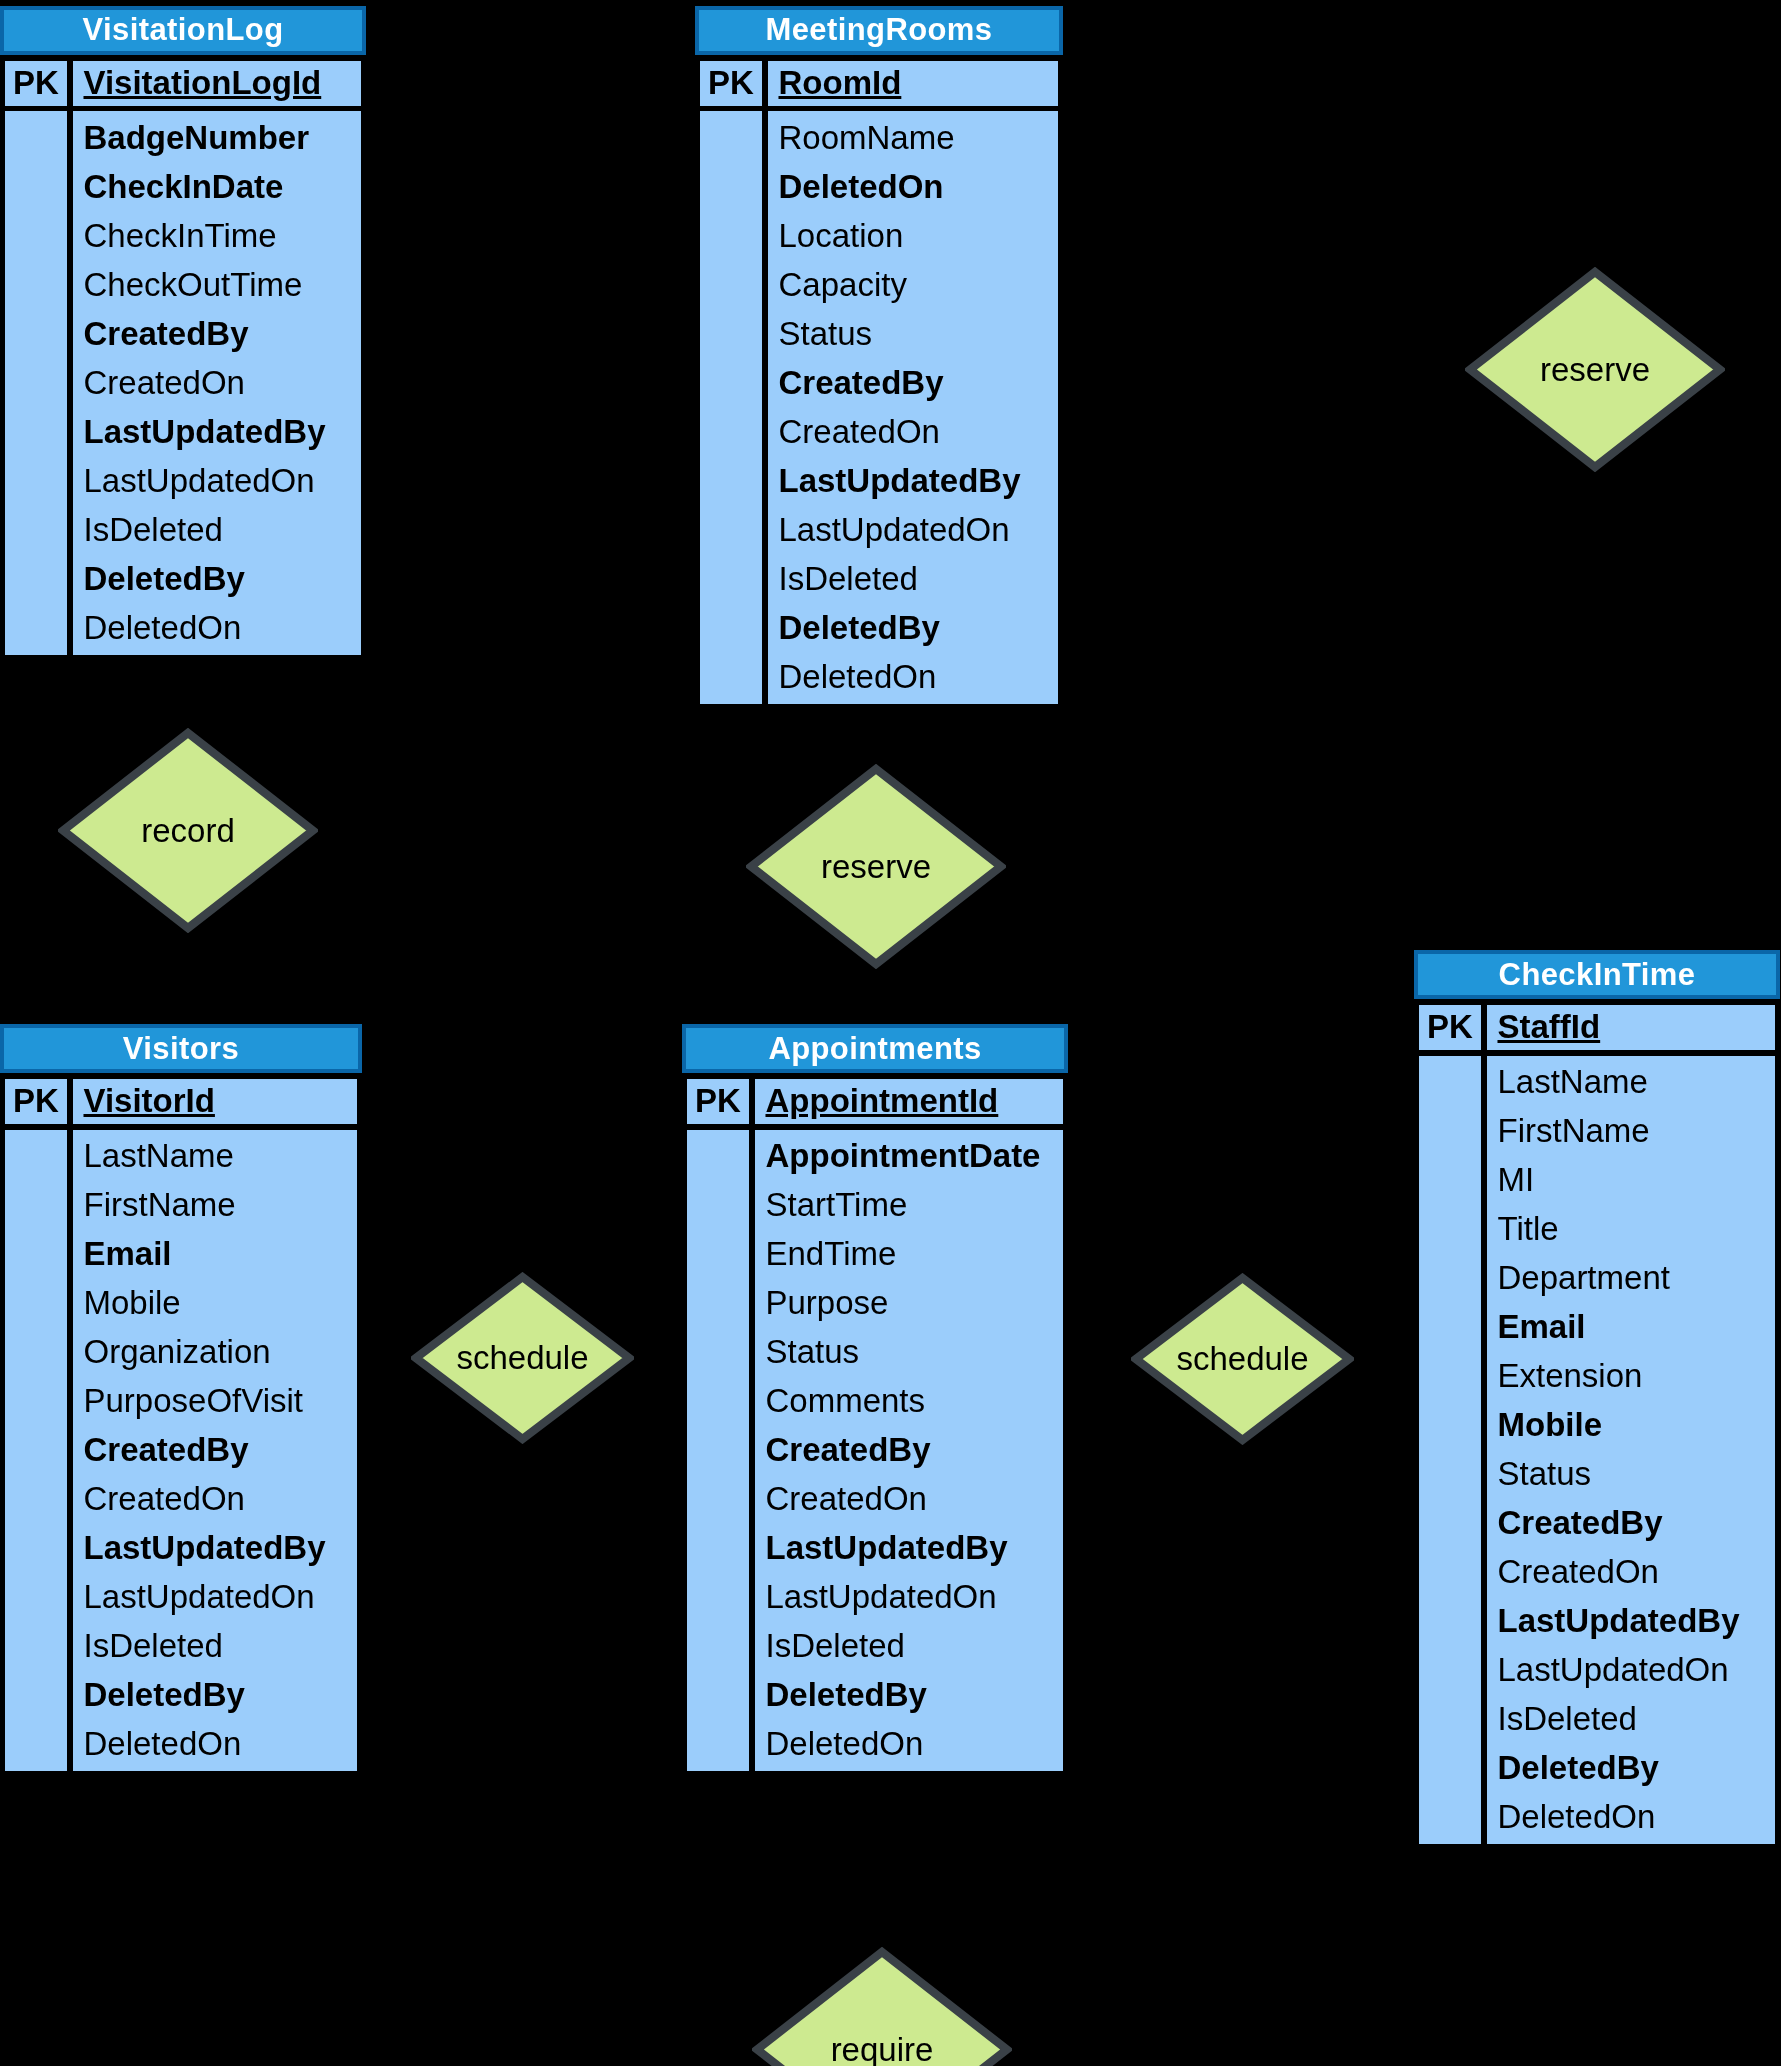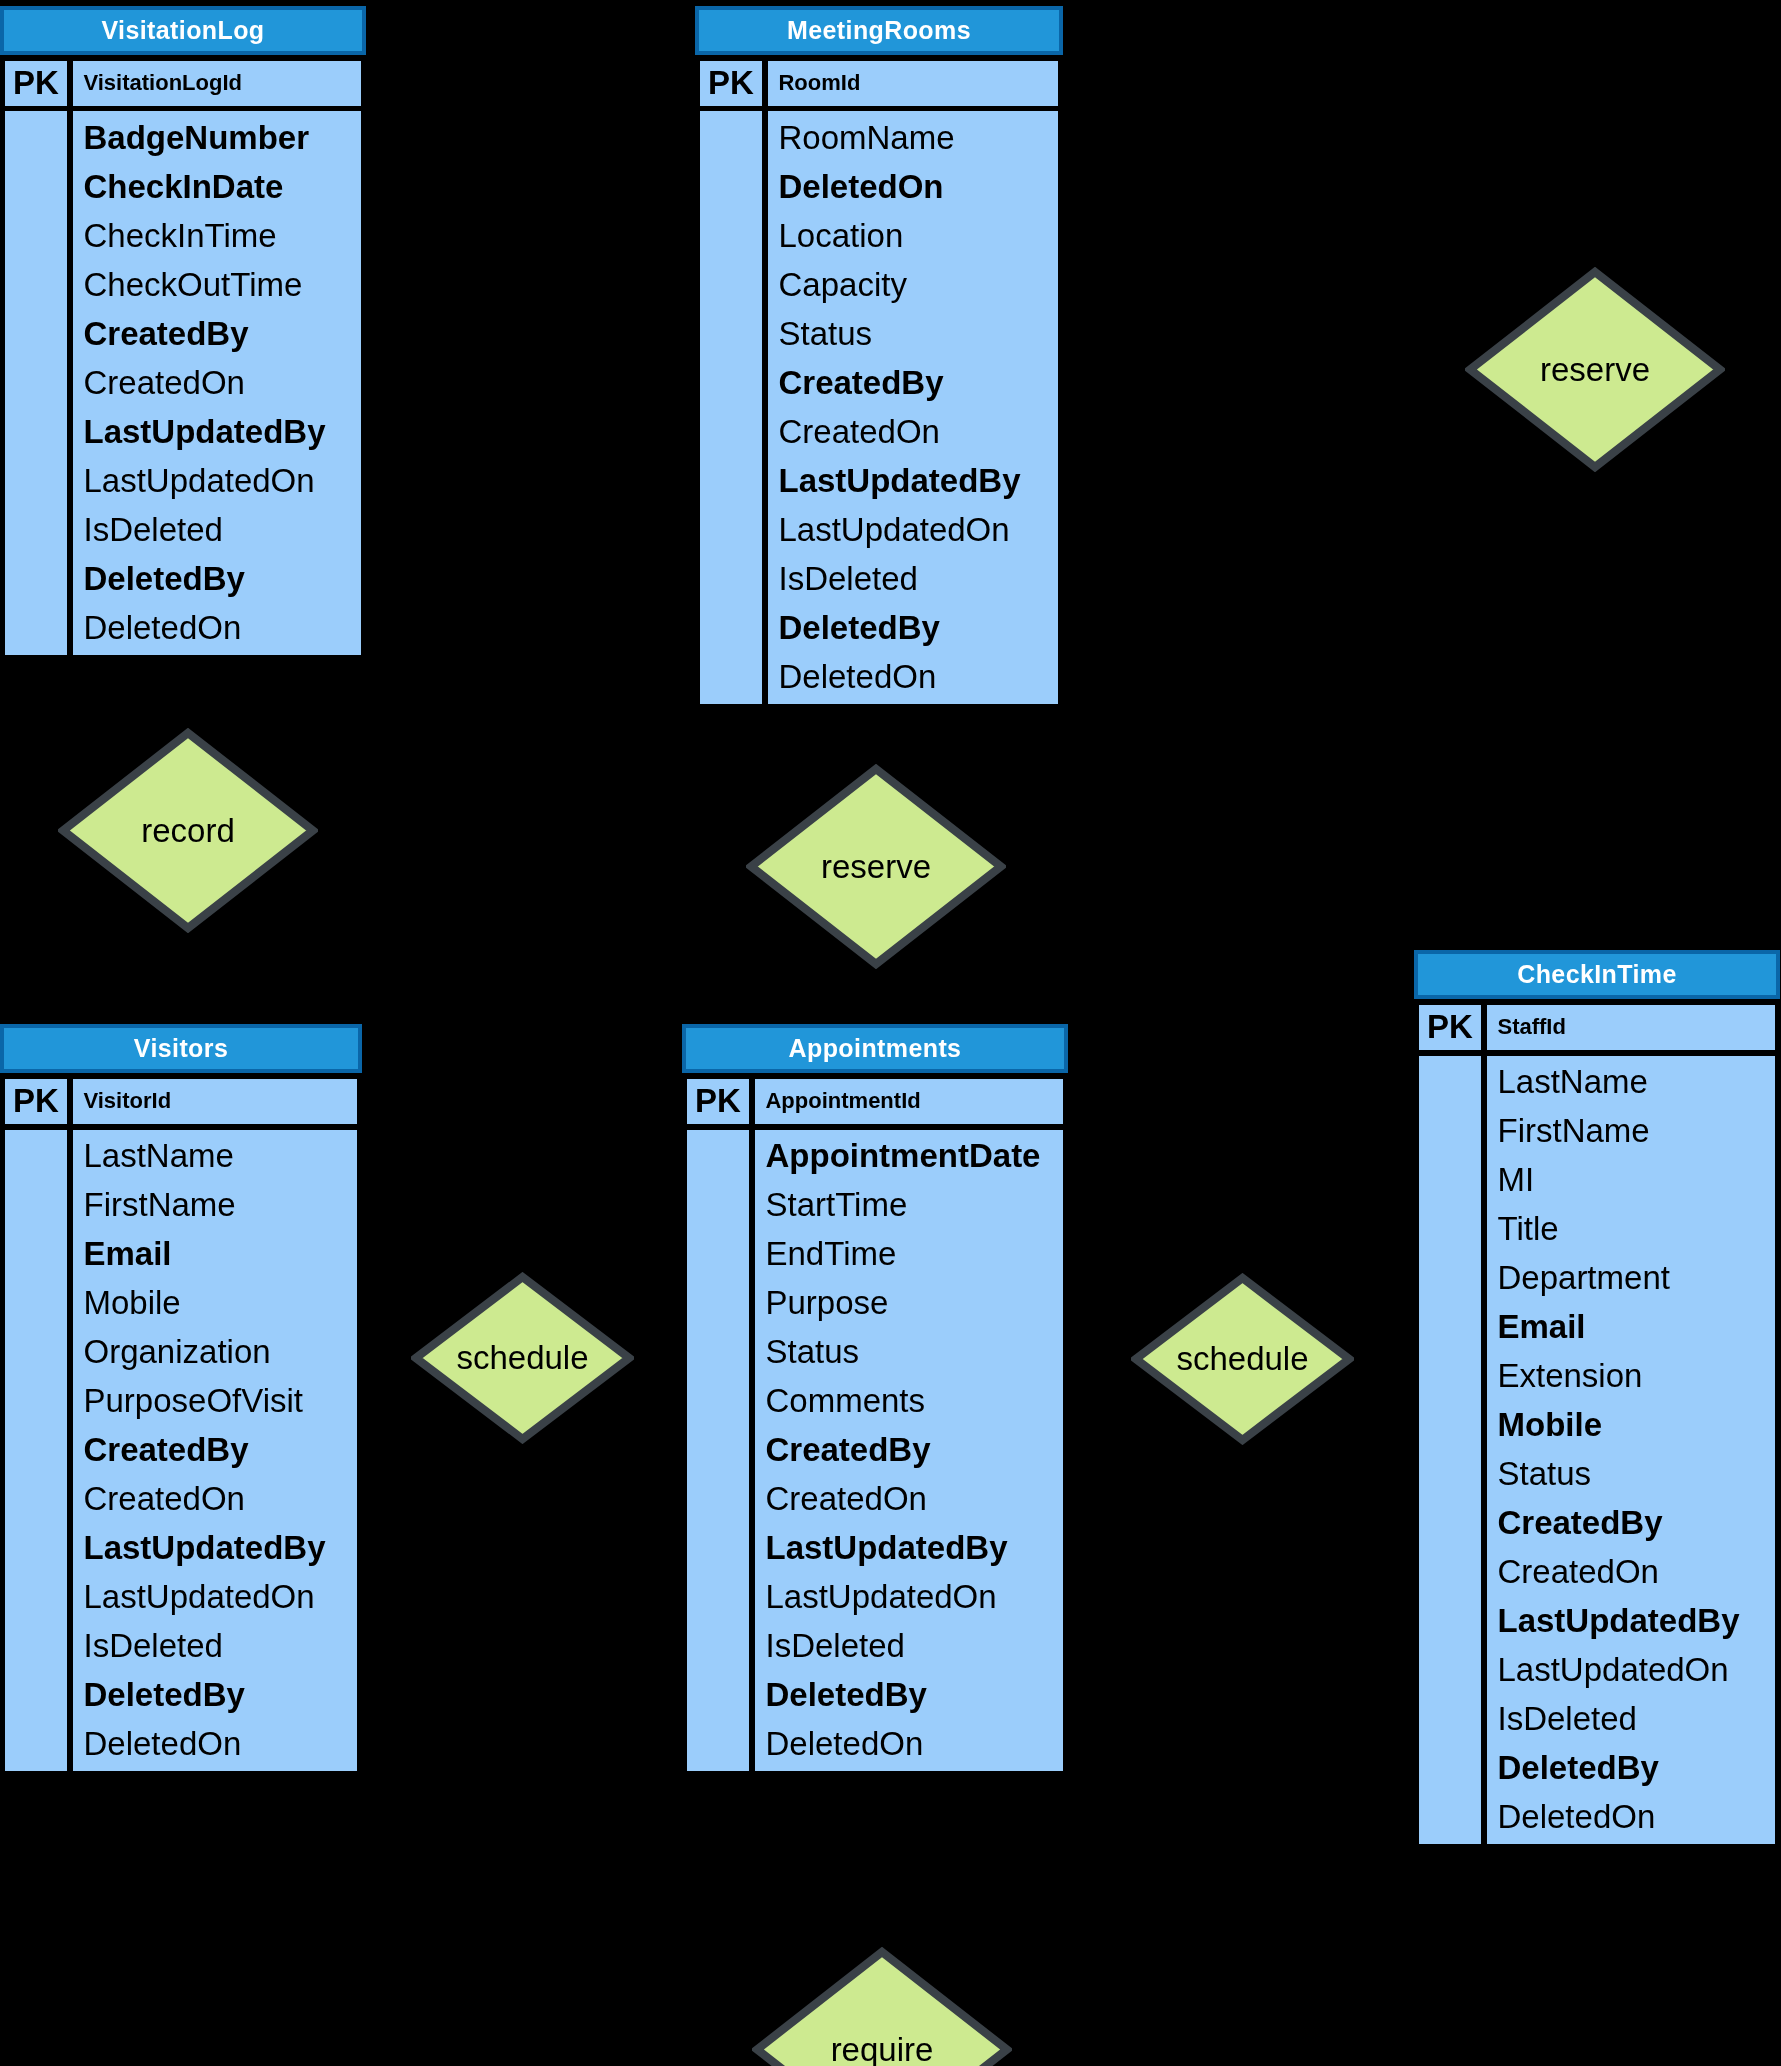--- a/index.html
+++ b/index.html
@@ -17,21 +17,21 @@
   .entity {
     position: absolute;
     box-sizing: border-box;
   }
   .entity-title {
     box-sizing: border-box;
     height: 49px;
     border: 4.1px solid #0a66a8;
     background: #2196d9;
     color: #ffffff;
-    font-size: 25px;
+    font-size: 31px;
     font-weight: bold;
     display: flex;
     align-items: center;
     justify-content: center;
     letter-spacing: 0.4px;
   }
   .entity-grid {
     display: grid;
     grid-template-columns: 62px 1fr;
     grid-template-rows: 45px auto;
@@ -41,25 +41,26 @@
   .cell { background: #9bcdfb; color: #000000; }
   .pk-cell {
     font-size: 33px;
     font-weight: bold;
     display: flex;
     align-items: center;
     justify-content: center;
     text-align: center;
   }
   .id-cell {
-    font-size: 22px;
+    font-size: 33px;
     font-weight: bold;
     display: flex;
     align-items: center;
     padding-left: 10.7px;
+    text-decoration: underline;
   }
   .fields-cell {
     padding: 1.7px 0 2.5px 10.7px;
   }
   .field-row {
     font-size: 33px;
     line-height: 49px;
     white-space: nowrap;
   }
   .field-row.bold { font-weight: bold; }

